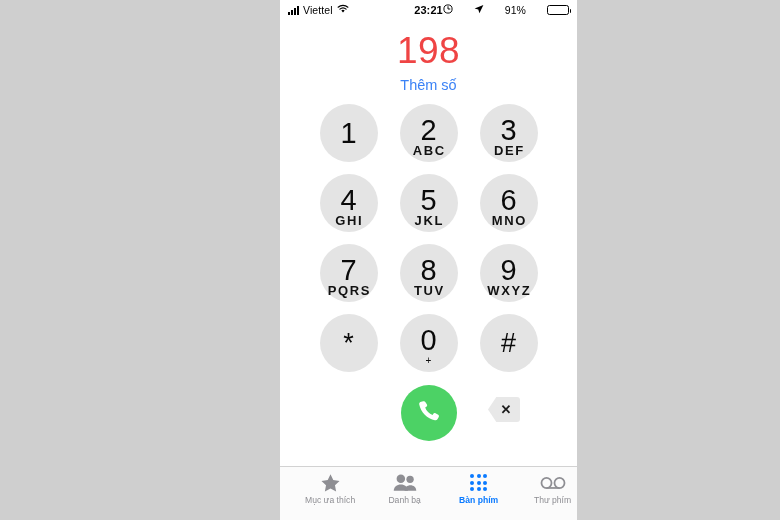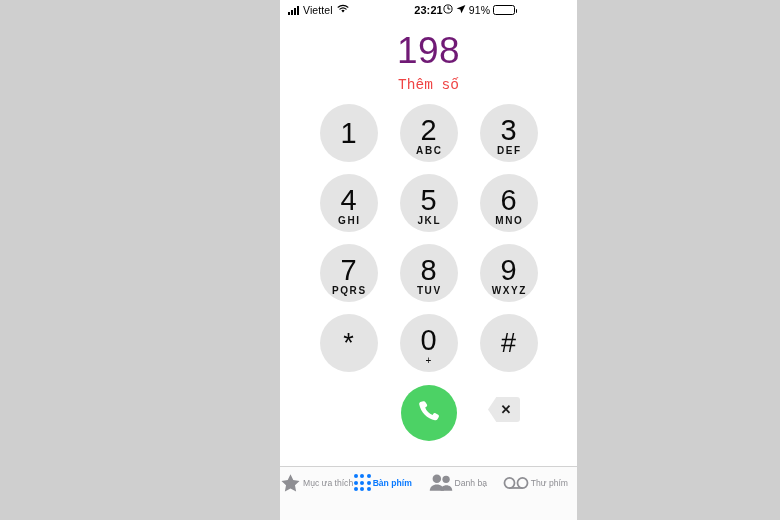--- a/index.html
+++ b/index.html
@@ -52,21 +52,21 @@
   .status-center {
     flex: 0 0 auto;
     display: flex;
     justify-content: center;
     font-size: 11px;
     font-weight: bold;
   }
   .status-right {
     display: flex;
     align-items: center;
-    justify-content: flex-start;
+    justify-content: space-between;
     gap: 3px;
     flex: 1 1 0;
   }
   .signal-bars {
     display: flex;
     align-items: flex-end;
     gap: 1px;
     height: 9px;
   }
   .signal-bars i {
@@ -109,33 +109,33 @@
   }
   
   .number-area {
     flex: 0 0 auto;
     padding-top: 10px;
     text-align: center;
   }
   .dialed-number {
     font-size: 37px;
     font-weight: 300;
-    color: #701a75;
+    color: #ef4444;
     letter-spacing: 0.5px;
     line-height: 42px;
     height: 42px;
     font-family: "Liberation Sans", sans-serif;
     text-align: center;
   }
   .add-number {
     font-size: 14.5px;
-    color: #ef4444;
+    color: #3b82f6;
     margin-top: 4px;
     line-height: 18px;
-    font-family: Liberation Mono, monospace;
+    font-family: Liberation Sans, sans-serif;
   }
   
   .keypad {
     flex: 0 0 auto;
     margin-top: 10px;
     display: flex;
     flex-direction: column;
     align-items: center;
     gap: 12px;
   }
@@ -161,21 +161,21 @@
     color: #0a0a0a;
     line-height: 30px;
     font-family: "Liberation Sans", sans-serif;
   }
   .key .key-digit.sym {
     font-size: 27px;
     font-weight: 400;
     line-height: 28px;
   }
   .key-letters {
-    font-size: 10px;
+    font-size: 13px;
     font-weight: bold;
     letter-spacing: 1.6px;
     color: #111;
     line-height: 9px;
     margin-top: 1px;
     margin-left: 1.6px;
     font-family: "Liberation Sans", sans-serif;
   }
   .key-letters.plus {
     font-size: 10px;
@@ -232,23 +232,24 @@
     flex: 0 0 48px;
     border-top: 1px solid #d2d2d2;
     background: #fbfbfb;
     display: flex;
     align-items: flex-start;
     padding-top: 5px;
   }
   .tab {
     flex: 1 1 0;
     display: flex;
-    flex-direction: row;
+    flex-direction: column;
     align-items: center;
     gap: 2px;
+    padding-left: 25px;
   }
   .tab-icon {
     height: 21px;
     display: flex;
     align-items: center;
     justify-content: center;
   }
   .tab-label {
     font-size: 8.6px;
     color: #8e8e93;
@@ -396,49 +397,49 @@
       <div class="tab">
         <span class="tab-icon">
           <svg width="21" height="20" viewBox="0 0 22 21">
             <path d="M11 1.4 l2.9 6 6.6 0.9 -4.8 4.6 1.2 6.5 -5.9-3.1 -5.9 3.1 1.2-6.5 -4.8-4.6 6.6-0.9 Z" fill="#8e8e93"></path>
           </svg>
         </span>
         <span class="tab-label">Mục ưa thích</span>
       </div>
 
 
-      <div class="tab active">
-        <span class="tab-icon">
-          <span class="dots-grid">
-            <span></span>
-              <span></span>
-              <span></span>
-            <span></span>
-              <span></span>
-              <span></span>
-            <span></span>
-              <span></span>
-              <span></span>
-          </span>
-        </span>
-        <span class="tab-label">Bàn phím</span>
-      </div>
-
       <div class="tab">
         <span class="tab-icon">
           <svg width="24" height="19" viewBox="0 0 26 20">
             <circle cx="8.5" cy="6" r="4.6" fill="#8e8e93"></circle>
             <path d="M0.8 19 c0-4.3 3.4-6.9 7.7-6.9 4.3 0 7.7 2.6 7.7 6.9 Z" fill="#8e8e93"></path>
             <circle cx="18.5" cy="6.6" r="4" fill="#8e8e93"></circle>
             <path d="M12.5 19 c0-3.8 2.8-6.1 6.4-6.1 3.5 0 6.3 2.3 6.3 6.1 Z" fill="#8e8e93"></path>
           </svg>
         </span>
         <span class="tab-label">Danh bạ</span>
       </div>
 
+      <div class="tab active">
+        <span class="tab-icon">
+          <span class="dots-grid">
+            <span></span>
+              <span></span>
+              <span></span>
+            <span></span>
+              <span></span>
+              <span></span>
+            <span></span>
+              <span></span>
+              <span></span>
+          </span>
+        </span>
+        <span class="tab-label">Bàn phím</span>
+      </div>
+
       <div class="tab">
         <span class="tab-icon">
           <svg width="26" height="16" viewBox="0 0 28 16">
             <circle cx="7" cy="8" r="5.4" stroke="#8e8e93" stroke-width="1.9" fill="none"></circle>
             <circle cx="21" cy="8" r="5.4" stroke="#8e8e93" stroke-width="1.9" fill="none"></circle>
             <rect x="7" y="12.4" width="14" height="1.9" fill="#8e8e93"></rect>
           </svg>
         </span>
         <span class="tab-label">Thư phím</span>
       </div>

